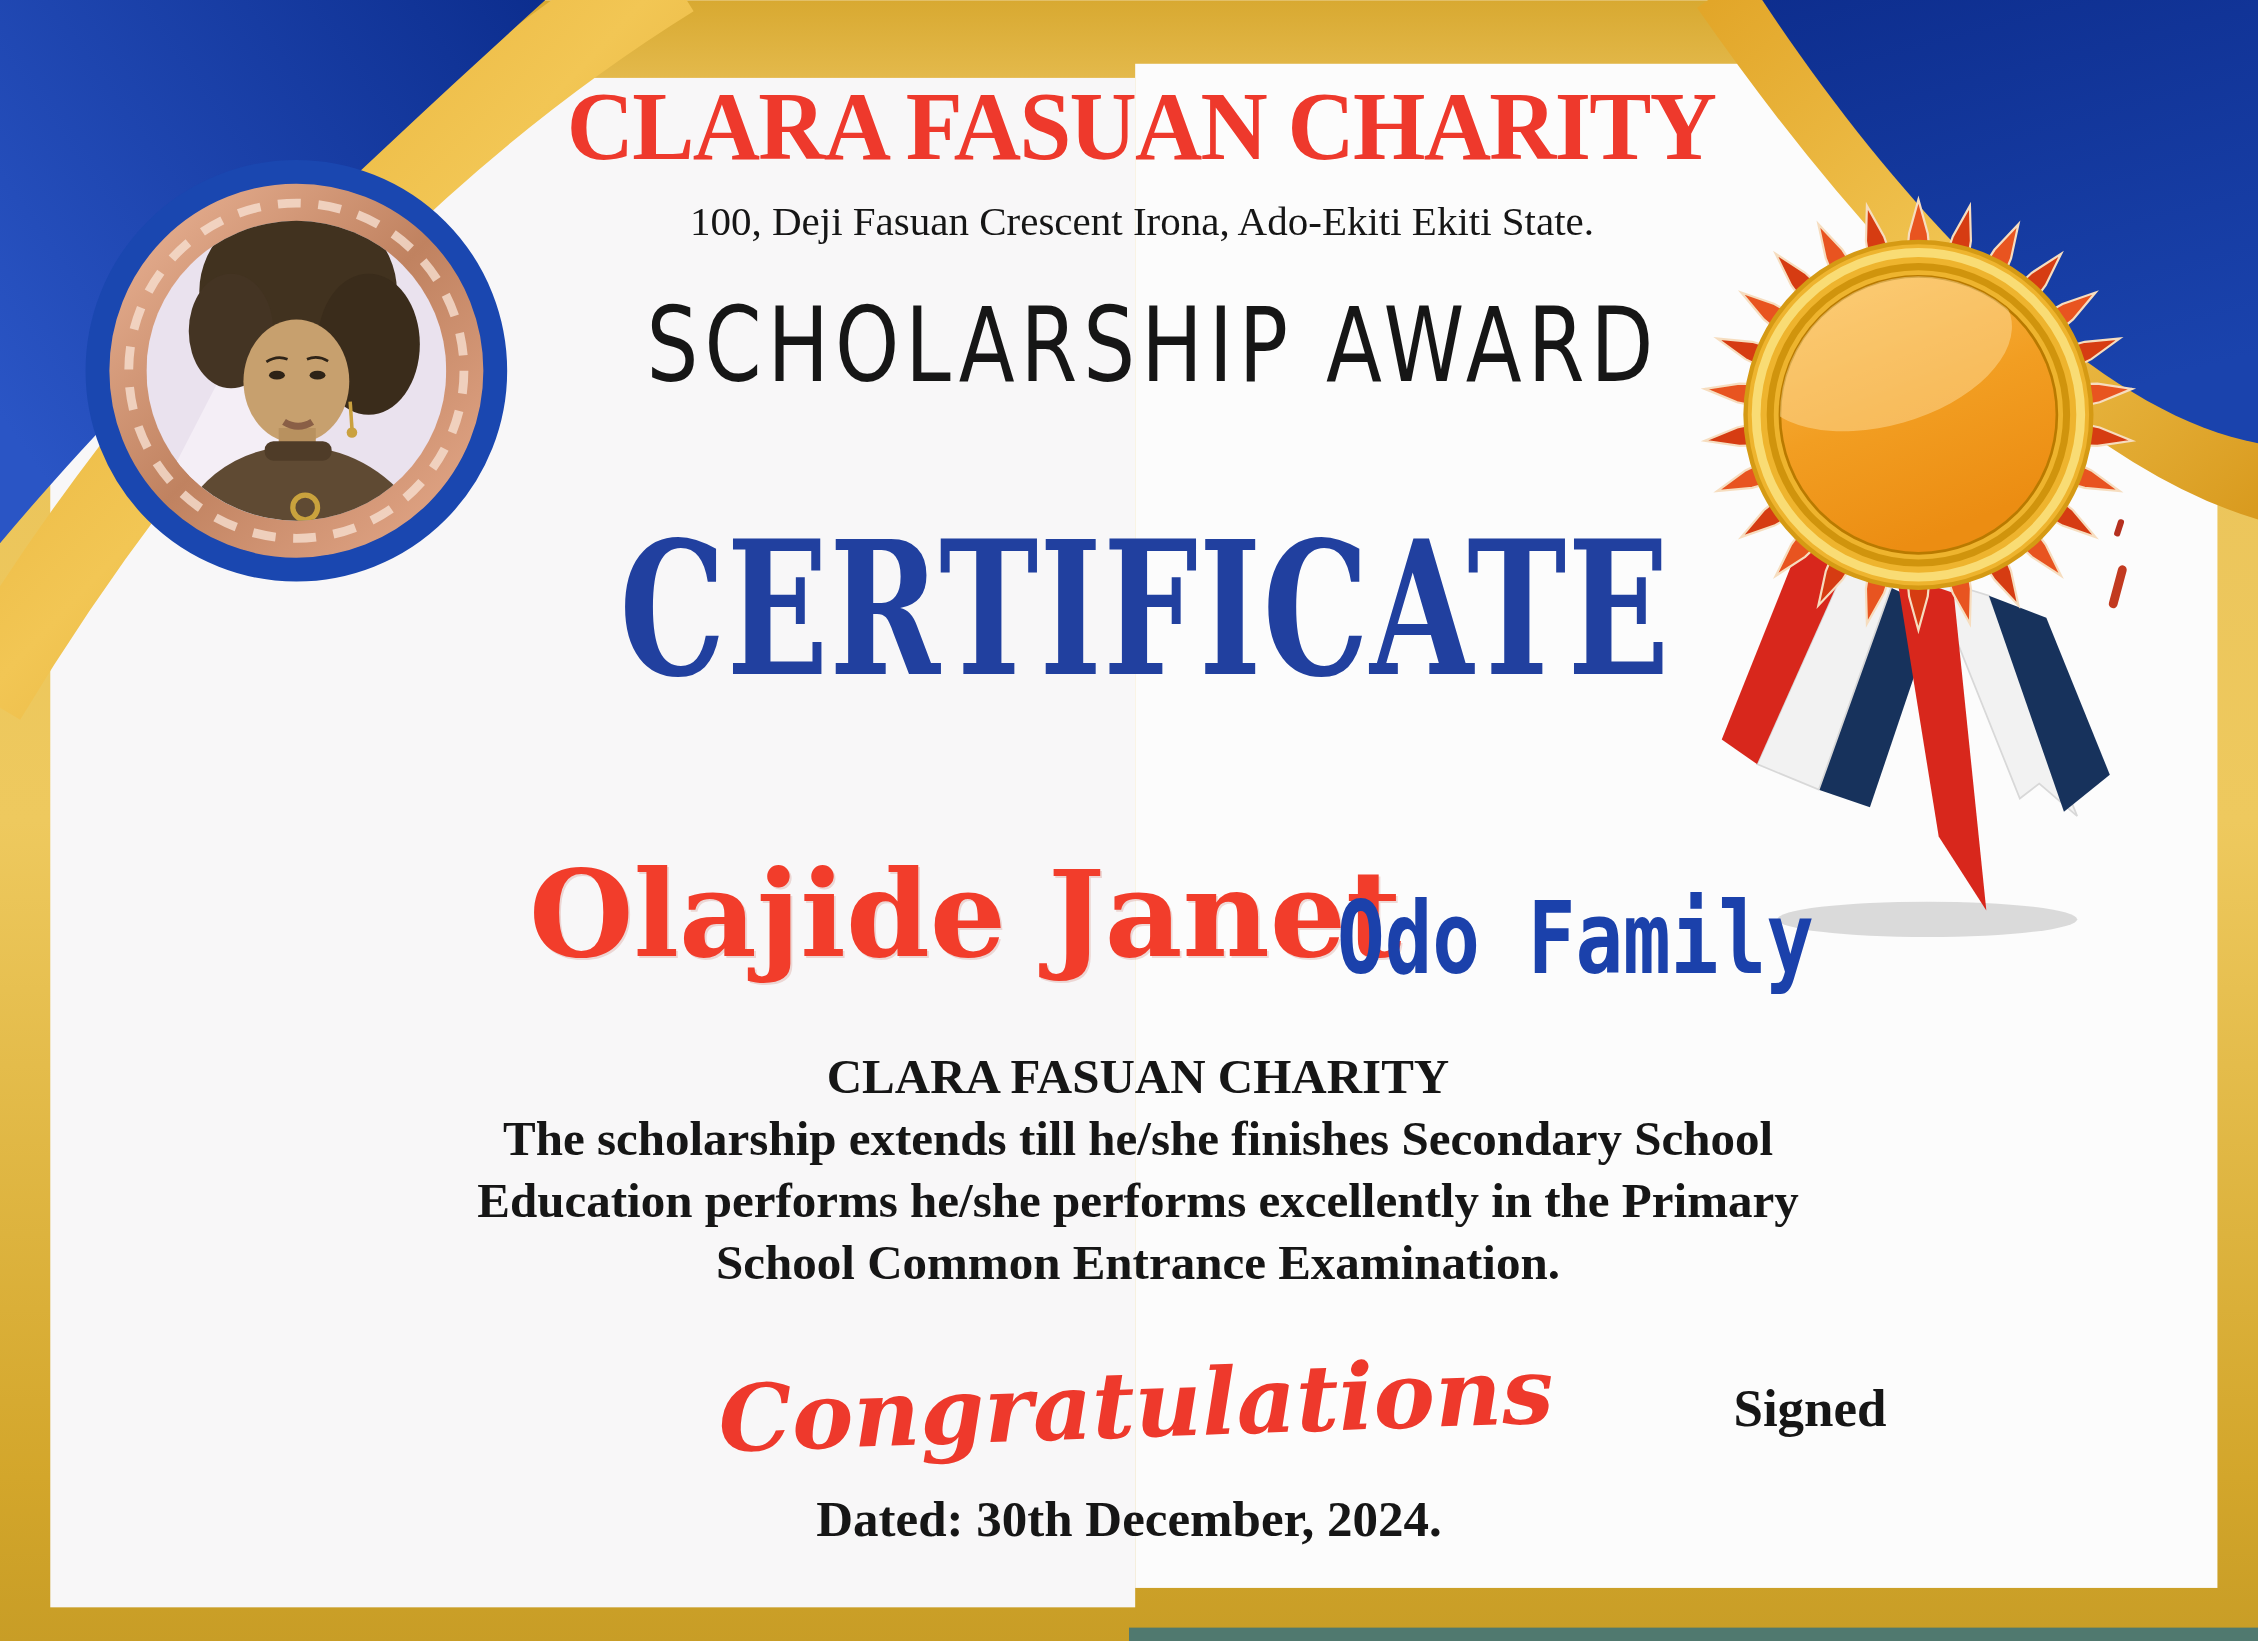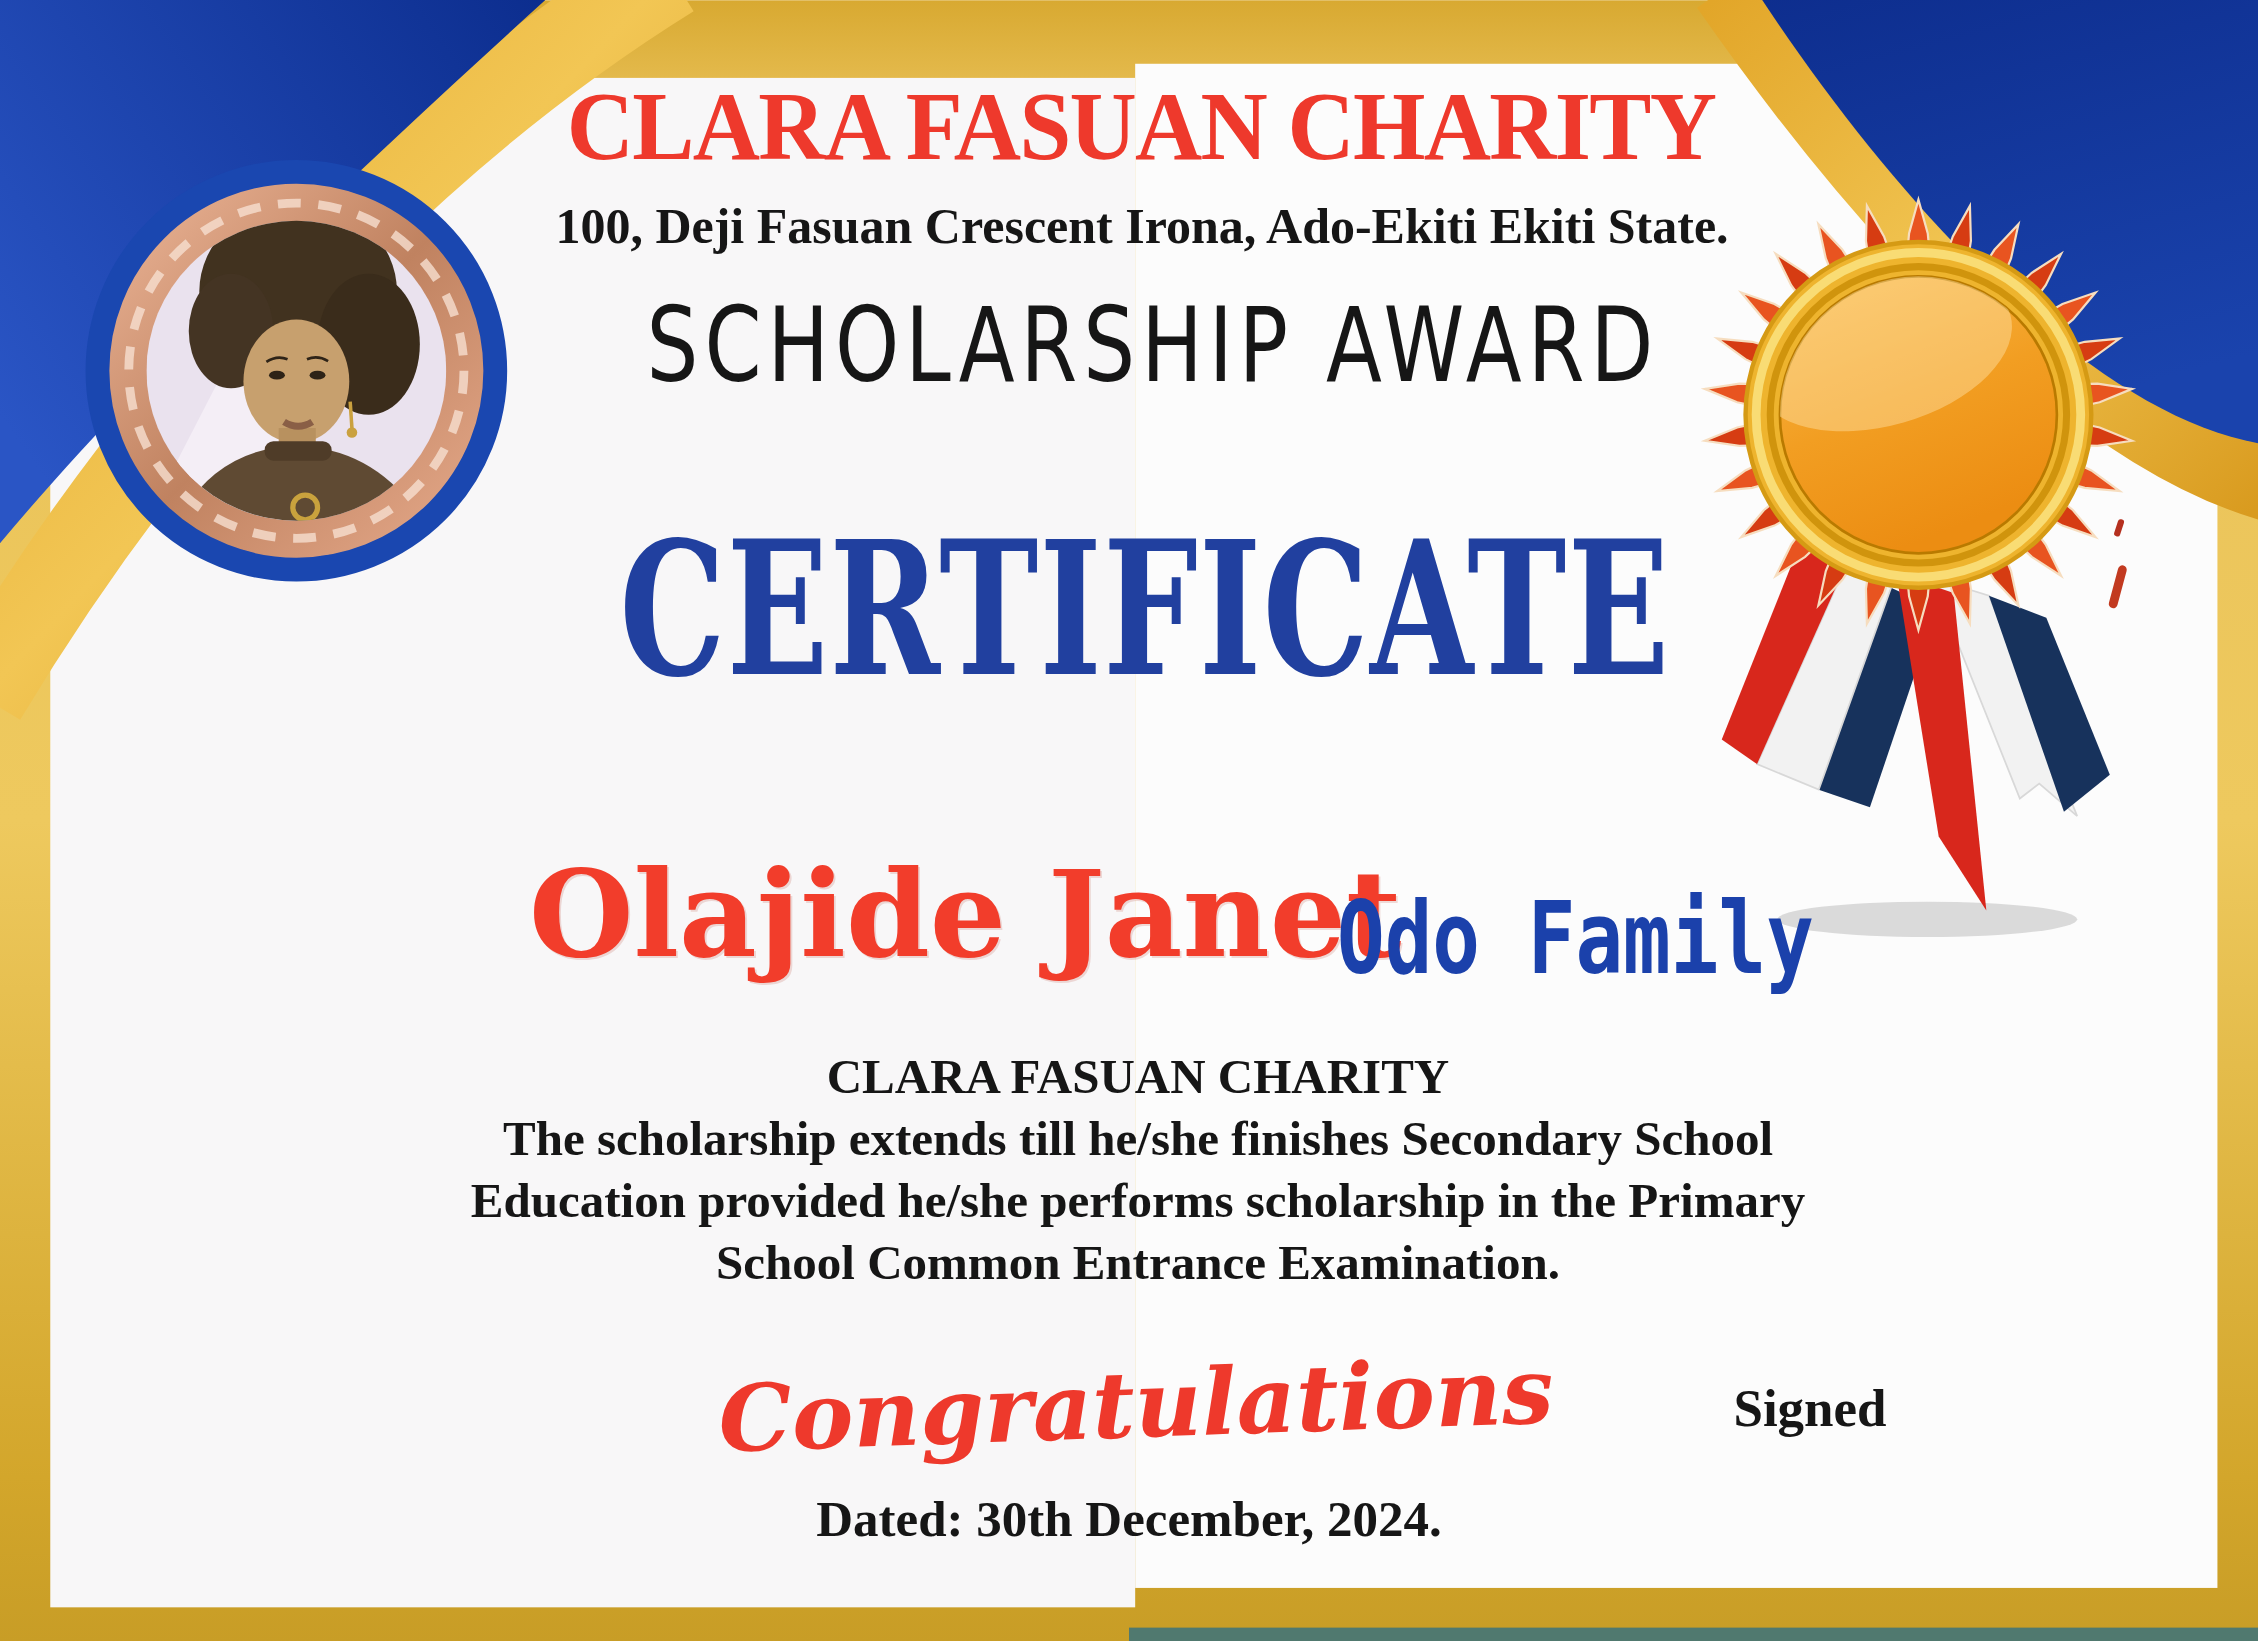--- a/index.html
+++ b/index.html
@@ -12,21 +12,21 @@
   .bg{position:absolute;left:0;top:0;width:2258px;height:1642px;}
   .overlay{position:absolute;left:0;top:0;width:2258px;height:1642px;pointer-events:none;}
   .txt{position:absolute;white-space:nowrap;line-height:1;}
   .charity-title{
     left:1141px;top:78px;transform:translateX(-50%) scaleX(.96);
     font-size:97px;font-weight:800;letter-spacing:-1.8px;
     color:var(--accent-red,#ee392c);
   }
   .address{
     left:1142px;top:201px;transform:translateX(-50%);
-    font-size:50px;font-weight:700;color:var(--text-black,#161616);
+    font-size:41px;font-weight:400;color:var(--text-black,#161616);
   }
   .award-heading{
     left:1153px;top:298px;transform:translateX(-50%) scale(.86,1.08);
     font-family:"DejaVu Sans","Liberation Sans",sans-serif;
     font-size:95px;font-weight:500;letter-spacing:7px;
     color:var(--text-black,#161616);
   }
   .doc-title{
     left:1145px;top:517px;transform:translateX(-50%) scaleX(.72);
     font-family:"DejaVu Serif","Liberation Serif",serif;
@@ -226,21 +226,21 @@
     <div class="txt doc-title">CERTIFICATE</div>
 
 
     <div class="txt recipient-name">Olajide Janet</div>
 
     <div class="txt recipient-family">Odo Family</div>
 
     <div class="txt body-par">
       <div>CLARA FASUAN CHARITY</div>
       <div>The scholarship extends till he/she finishes Secondary School</div>
-      <div>Education provided he/she performs scholarship in the Primary</div>
+      <div>Education performs he/she performs excellently in the Primary</div>
       <div>School Common Entrance Examination.</div>
     </div>
 
     <div class="txt congrats">Congratulations</div>
 
     <div class="txt signed">Signed</div>
 
     <div class="txt dated">Dated: 30th December, 2024.</div>
   </div>
 </div>

